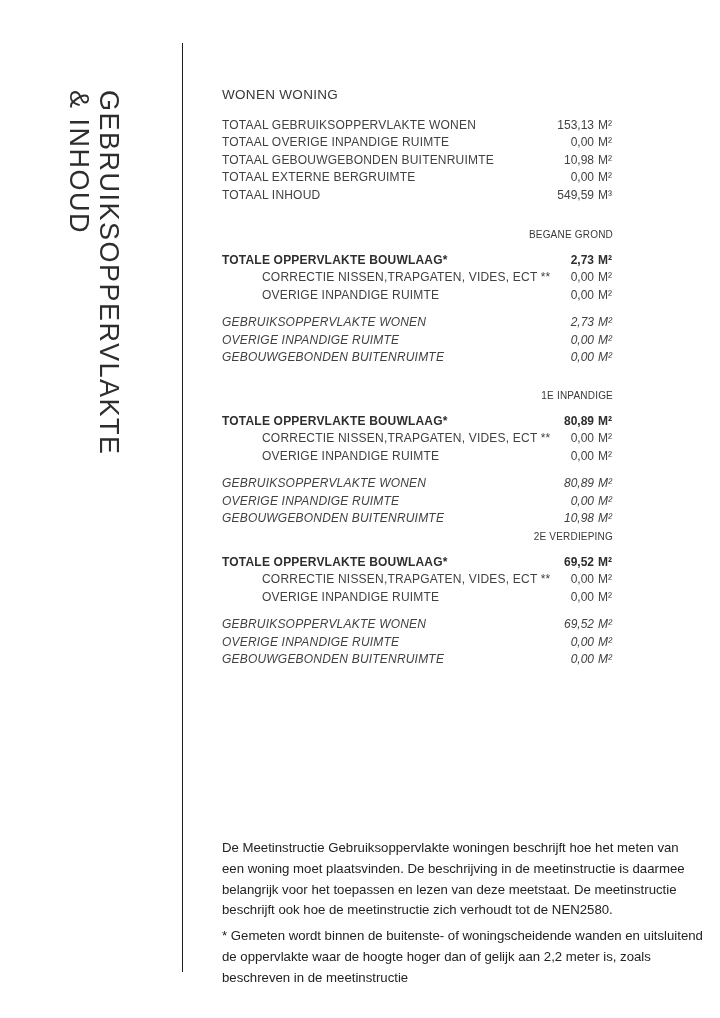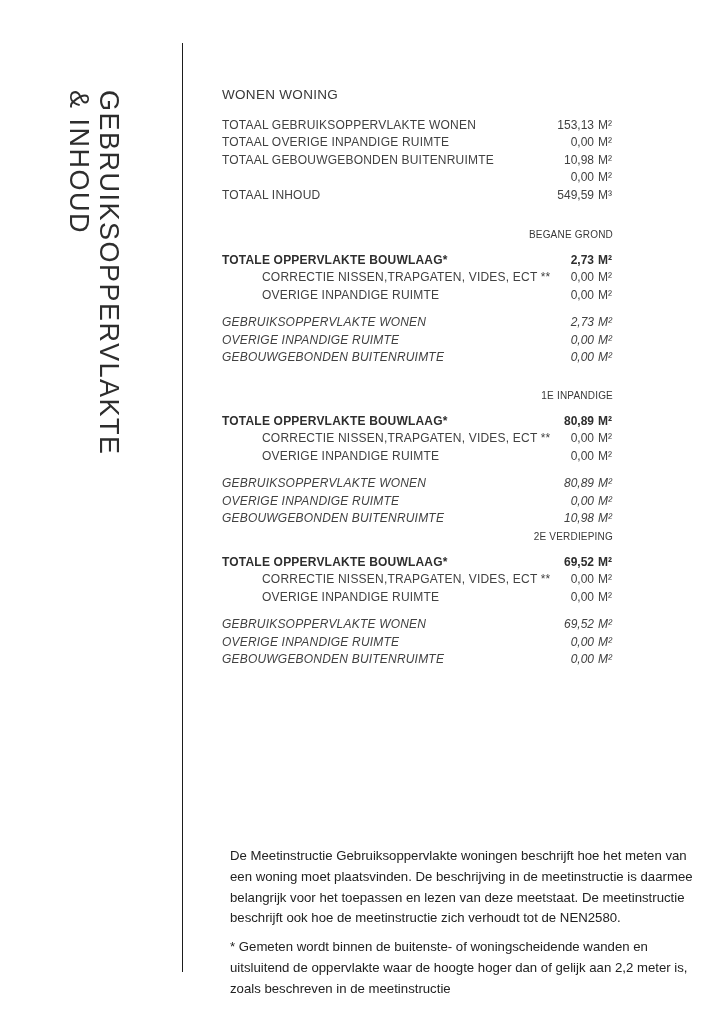--- a/index.html
+++ b/index.html
@@ -37,21 +37,21 @@
   .group.g1{margin-top:9px;}
   .group.g2{margin-top:10px;font-style:italic;}
   .row{display:flex;align-items:baseline;font-size:12px;line-height:17.4px;}
   .row .lbl{white-space:nowrap;letter-spacing:.2px;}
   .row .val{margin-left:auto;text-align:left;}
   .row .unit{width:15px;margin-left:4px;text-align:left;}
   .row.indent .lbl{padding-left:40px;}
   .row.strong{font-weight:bold;color:#2e2e2e;}
   
   .footer{position:absolute;left:222px;top:838px;width:482px;}
-  .footer p{margin:8px;font-size:13.2px;line-height:20.8px;color:#222222;}
+  .footer p{margin:0;font-size:13.2px;line-height:20.8px;color:#222222;}
   .footer p.p2{margin-top:5px;}
 </style>
 </head>
 <body>
 
 <div class="page">
 
   <div class="vertical-title">
     <div>GEBRUIKSOPPERVLAKTE</div>
     <div>&amp; INHOUD</div>
@@ -71,20 +71,21 @@
         <span class="lbl">TOTAAL OVERIGE INPANDIGE RUIMTE</span>
         <span class="val">0,00</span>
         <span class="unit">M²</span>
       </div>
       <div class="row">
         <span class="lbl">TOTAAL GEBOUWGEBONDEN BUITENRUIMTE</span>
         <span class="val">10,98</span>
         <span class="unit">M²</span>
       </div>
       <div class="row">
+        <span class="lbl">TOTAAL EXTERNE BERGRUIMTE</span>
         <span class="val">0,00</span>
         <span class="unit">M²</span>
       </div>
       <div class="row">
         <span class="lbl">TOTAAL INHOUD</span>
         <span class="val">549,59</span>
         <span class="unit">M³</span>
       </div>
     </div>
   </div>

